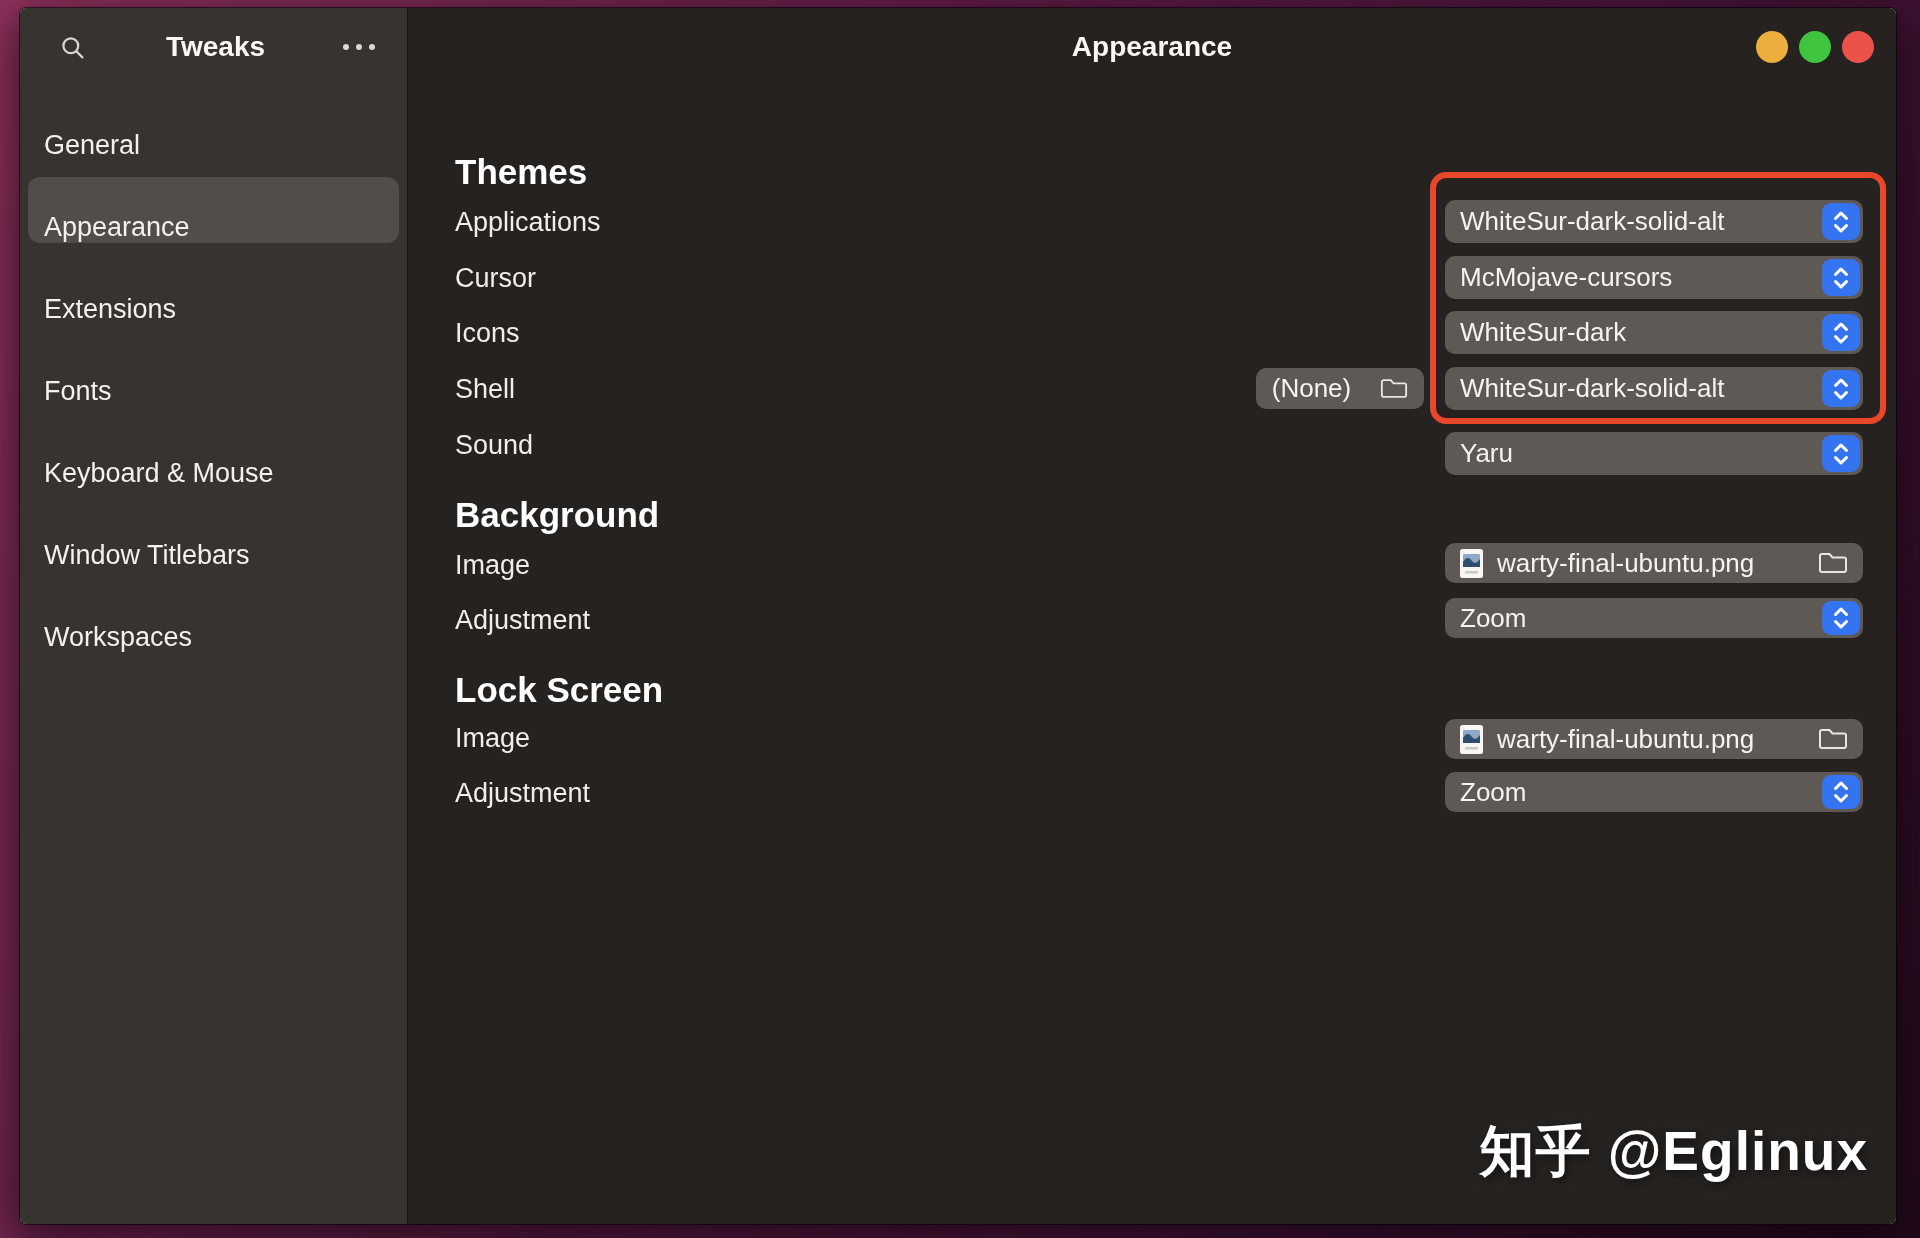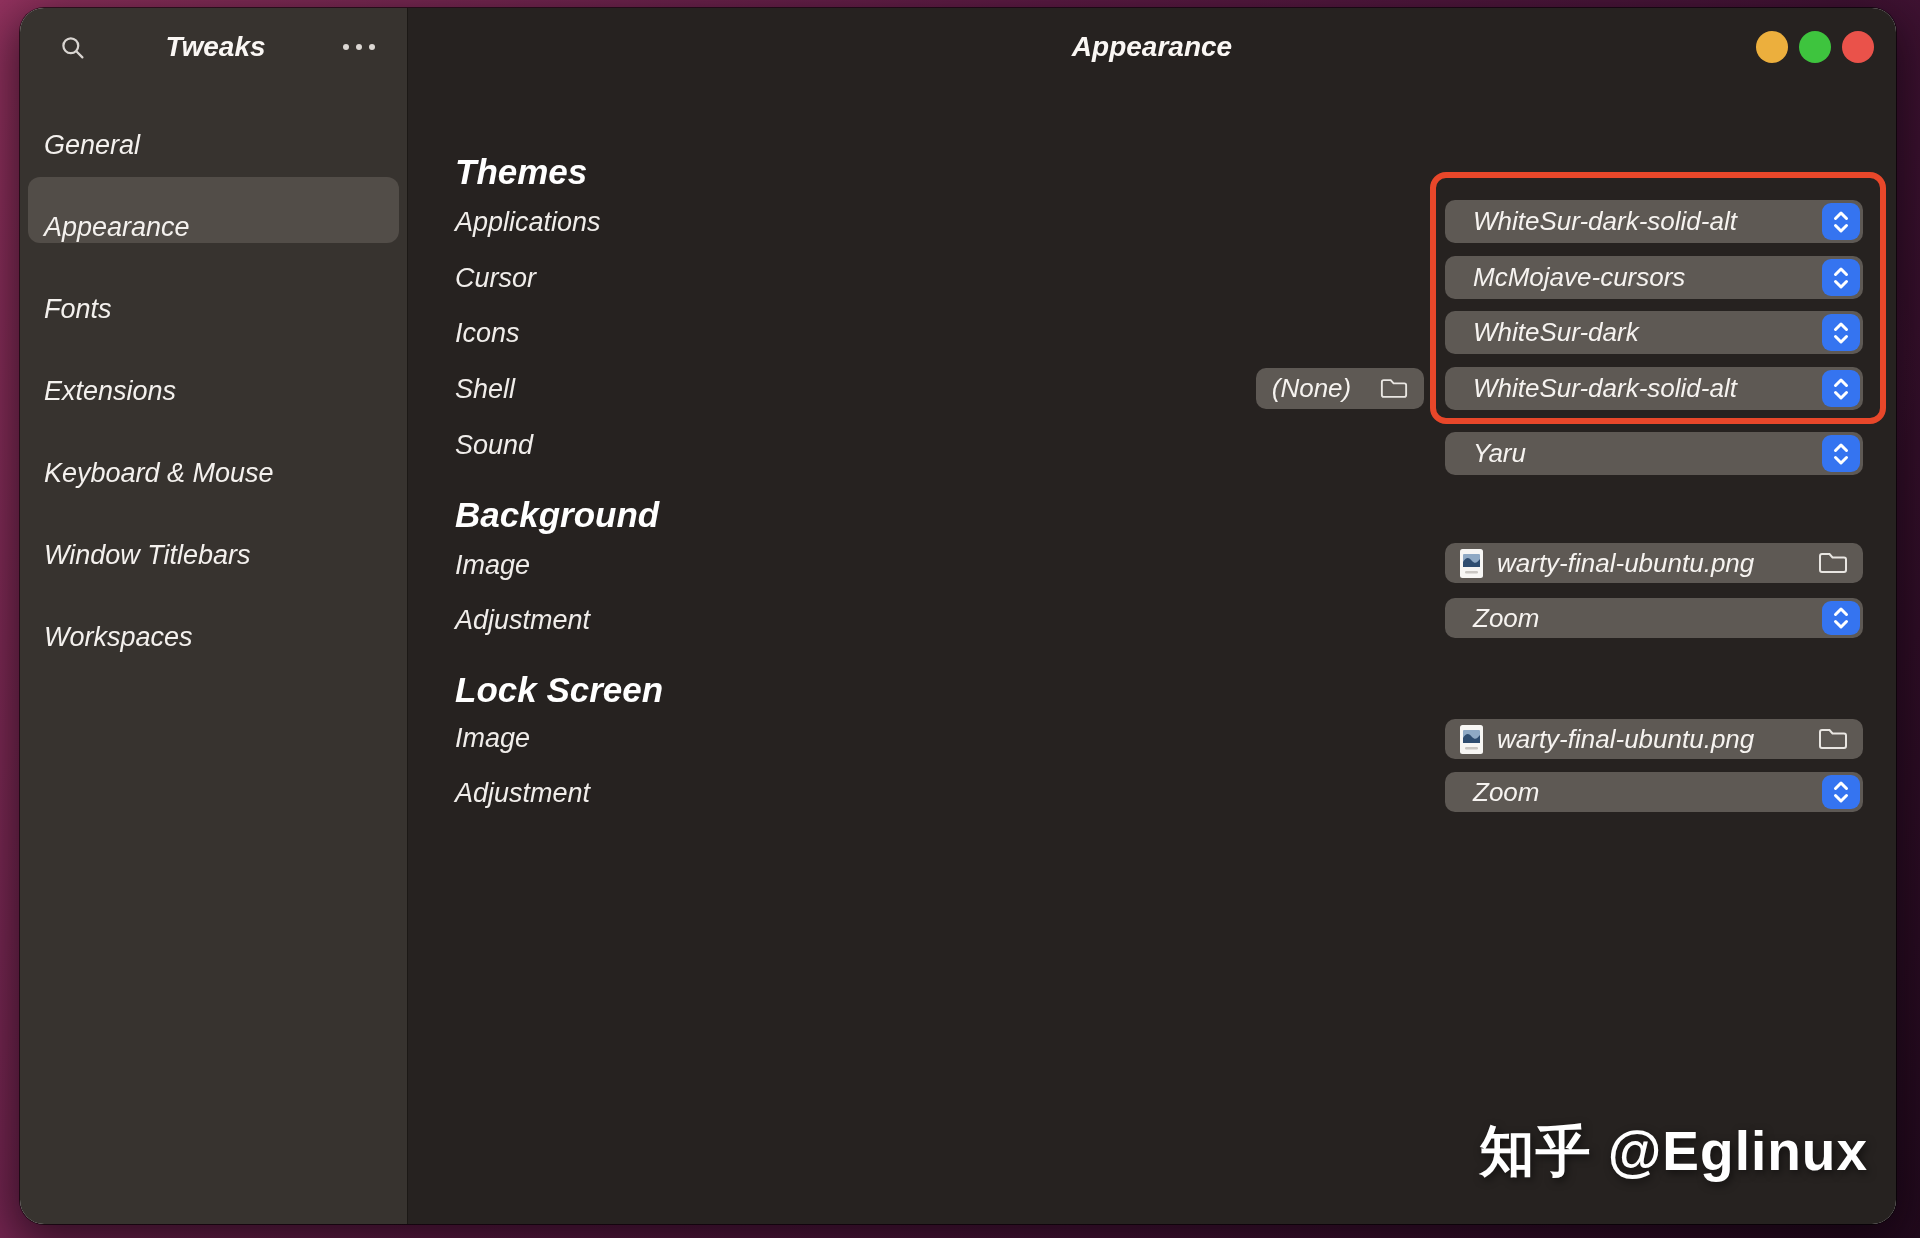--- a/index.html
+++ b/index.html
@@ -9,24 +9,23 @@
     color:#f3f0ed;
     background:
       radial-gradient(ellipse 700px 520px at 78% 30%, rgba(176,69,143,0.55) 0%, rgba(176,69,143,0) 60%),
       linear-gradient(115deg, #93325f 0%, #7e2a56 16%, #611c47 42%, #4a153a 68%, #230a1e 100%);
     position:relative;
   }
 
   
   .window{
     position:absolute; left:20px; top:8px; width:1876px; height:1216px;
-    border-radius:24px; overflow:hidden; display:flex;
+    border-radius:6px; overflow:hidden; display:flex;
     background:#e5e5e5;
     box-shadow:0 0 0 1px rgba(0,0,0,.6), 0 14px 48px 8px rgba(8,2,6,.6);
-    font-style:italic;
   }
 
   
   .sidebar{ width:388px; flex-shrink:0; background:#37332f; border-right:1px solid #1b1815; display:flex; flex-direction:column; }
   .sidebar-header{ height:78px; display:flex; align-items:center; padding:0 28px 0 32px; }
   .icon-btn{ background:none; border:none; cursor:pointer; display:flex; align-items:center; justify-content:center; width:40px; height:40px; border-radius:8px; }
   .sidebar-title{ flex:1; text-align:center; font-size:28px; font-weight:600; color:#faf7f4; }
   .dots{ display:flex; gap:7px; align-items:center; }
   .dots i{ width:6px; height:6px; border-radius:50%; background:#dcd8d4; display:block; }
 
@@ -44,21 +43,21 @@
   .main-title{ width:100%; height:78px; line-height:78px; text-align:center; font-size:28px; font-weight:600; color:#faf7f4; }
   .traffic{ position:absolute; top:23px; right:22px; display:flex; gap:11px; }
   .light{ width:32px; height:32px; border-radius:50%; display:block; cursor:pointer; }
 
   .sec-title{ position:absolute; left:47px; height:40px; line-height:40px; font-size:35px; font-weight:700; color:#ffffff; }
   .row-label{ position:absolute; left:47px; height:40px; line-height:40px; font-size:27px; font-weight:400; color:#f0edea; }
 
   .dropdown{
     position:absolute; left:1037px; width:418px; height:43px;
     background:#5e5954; border-radius:10px;
-    display:flex; align-items:center; padding-left:28px; cursor:pointer;
+    display:flex; align-items:center; padding-left:15px; cursor:pointer;
   }
   .dd-text{ font-size:26px; color:#f6f3f0; white-space:nowrap; }
   .dd-chev{
     position:absolute; right:3px; top:3px; bottom:3px; width:38px;
     background:#3574f0; border-radius:9px;
     display:flex; align-items:center; justify-content:center;
   }
 
   .filebtn{
     position:absolute; left:1037px; width:418px; height:40px;
@@ -110,24 +109,24 @@
     </div>
 
     <nav class="side-list">
       <div class="side-item">
           <span>General</span>
         </div>
       <div class="side-item selected">
           <span>Appearance</span>
         </div>
       <div class="side-item">
+          <span>Extensions</span>
+        </div>
+      <div class="side-item">
           <span>Fonts</span>
-        </div>
-      <div class="side-item">
-          <span>Extensions</span>
         </div>
       <div class="side-item">
           <span>Keyboard &amp; Mouse</span>
         </div>
       <div class="side-item">
           <span>Window Titlebars</span>
         </div>
       <div class="side-item">
           <span>Workspaces</span>
         </div>

